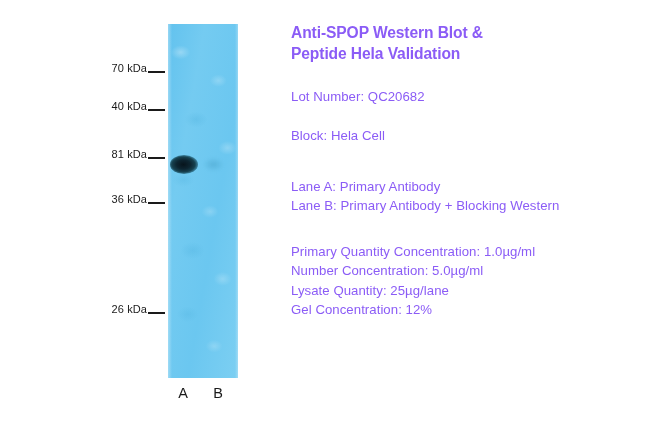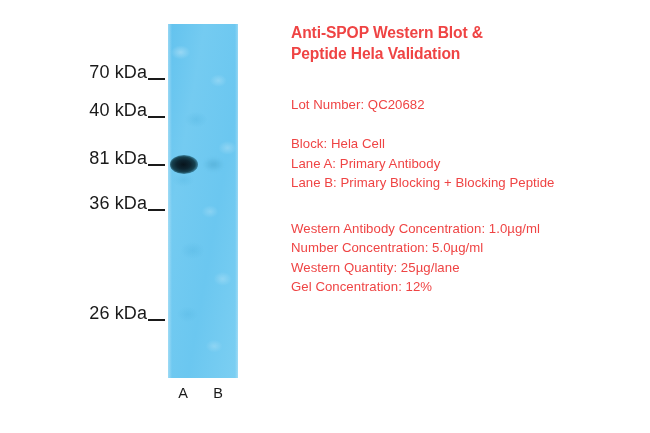--- a/index.html
+++ b/index.html
@@ -78,21 +78,21 @@
     filter: blur(1.6px);
   }
 
   
   .marker {
     position: absolute;
     right: 485px;            
     display: flex;
     align-items: flex-end;
     white-space: nowrap;
-    font-size: 18px;
+    font-size: 11px;
     color: #1a1a1a;
     letter-spacing: .1px;
   }
   .marker-label { line-height: 1; }
   .marker-tick {
     display: inline-block;
     width: 17px;
     height: 2px;
     background: #1a1a1a;
     margin-left: 1px;
@@ -110,36 +110,36 @@
   }
   #lane-letter-a { left: 176px; }
   #lane-letter-b { left: 211px; }
 
   
   #info-panel {
     position: absolute;
     left: 291px;
     top: 22px;
     width: 352px;
-    color: #ef4444;
+    color: #8b5cf6;
   }
   #blot-title {
     font-size: 15.6px;
     font-weight: bold;
     line-height: 21px;
     letter-spacing: -.1px;
     margin: 0 0 0 0;
   }
   .info-group {
     font-size: 13.2px;
     line-height: 19.5px;
     letter-spacing: .05px;
   }
-  #group-sample   { margin-top: 31px; }
-  #group-lanes    { }
+  #group-sample   { margin-top: 23px; }
+  #group-lanes    { margin-top: 31px; }
   #group-protocol { margin-top: 26px; }
   .info-line { white-space: nowrap; }
   .spacer-line { height: 19.5px; }
 </style>
 </head>
 <body>
 
 <div id="page">
 
   <div id="blot-strip">
@@ -181,24 +181,24 @@
     </div>
 
     <div class="info-group" id="group-sample">
       <div class="info-line">Lot Number: QC20682</div>
       <div class="spacer-line"></div>
       <div class="info-line">Block: Hela Cell</div>
     </div>
 
     <div class="info-group" id="group-lanes">
       <div class="info-line">Lane A: Primary Antibody</div>
-      <div class="info-line">Lane B: Primary Blocking + Blocking Peptide</div>
+      <div class="info-line">Lane B: Primary Antibody + Blocking Western</div>
     </div>
 
     <div class="info-group" id="group-protocol">
-      <div class="info-line">Western Antibody Concentration: 1.0µg/ml</div>
+      <div class="info-line">Primary Quantity Concentration: 1.0µg/ml</div>
       <div class="info-line">Number Concentration: 5.0µg/ml</div>
-      <div class="info-line">Western Quantity: 25µg/lane</div>
+      <div class="info-line">Lysate Quantity: 25µg/lane</div>
       <div class="info-line">Gel Concentration: 12%</div>
     </div>
 
   </div>
 </div>
 
 </body></html>

